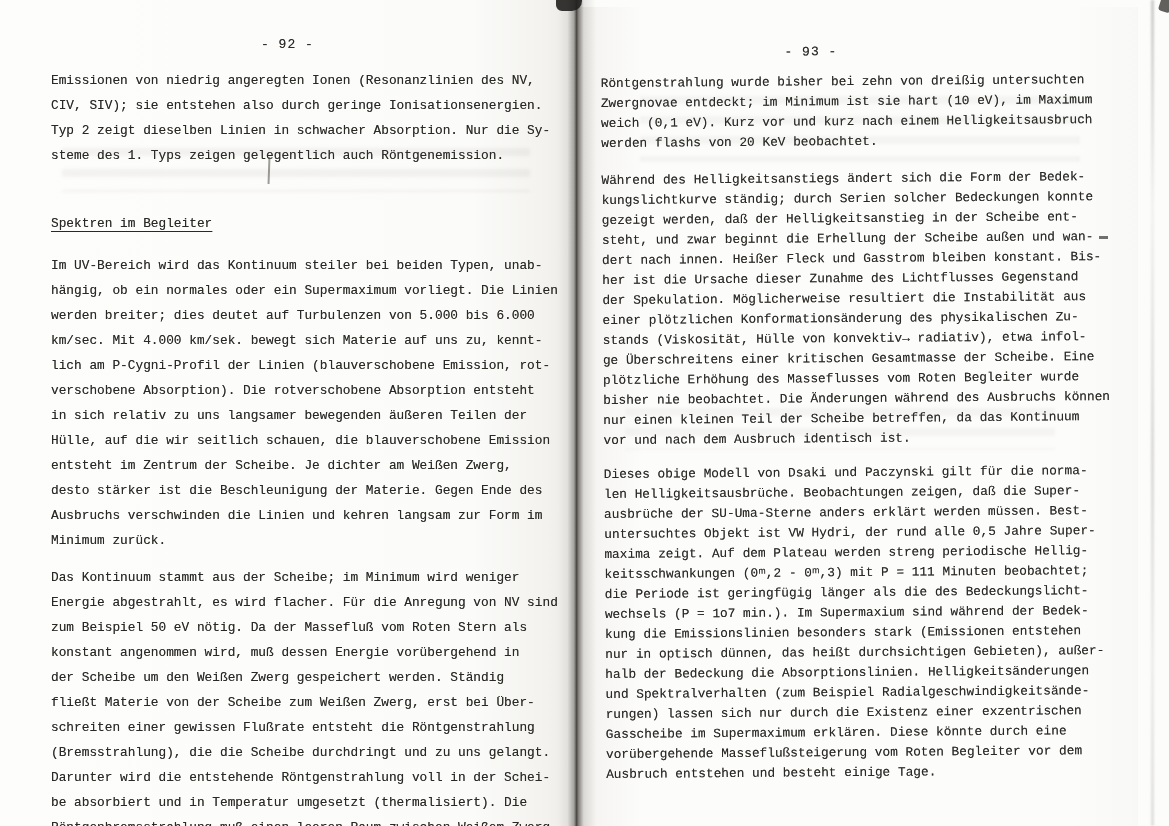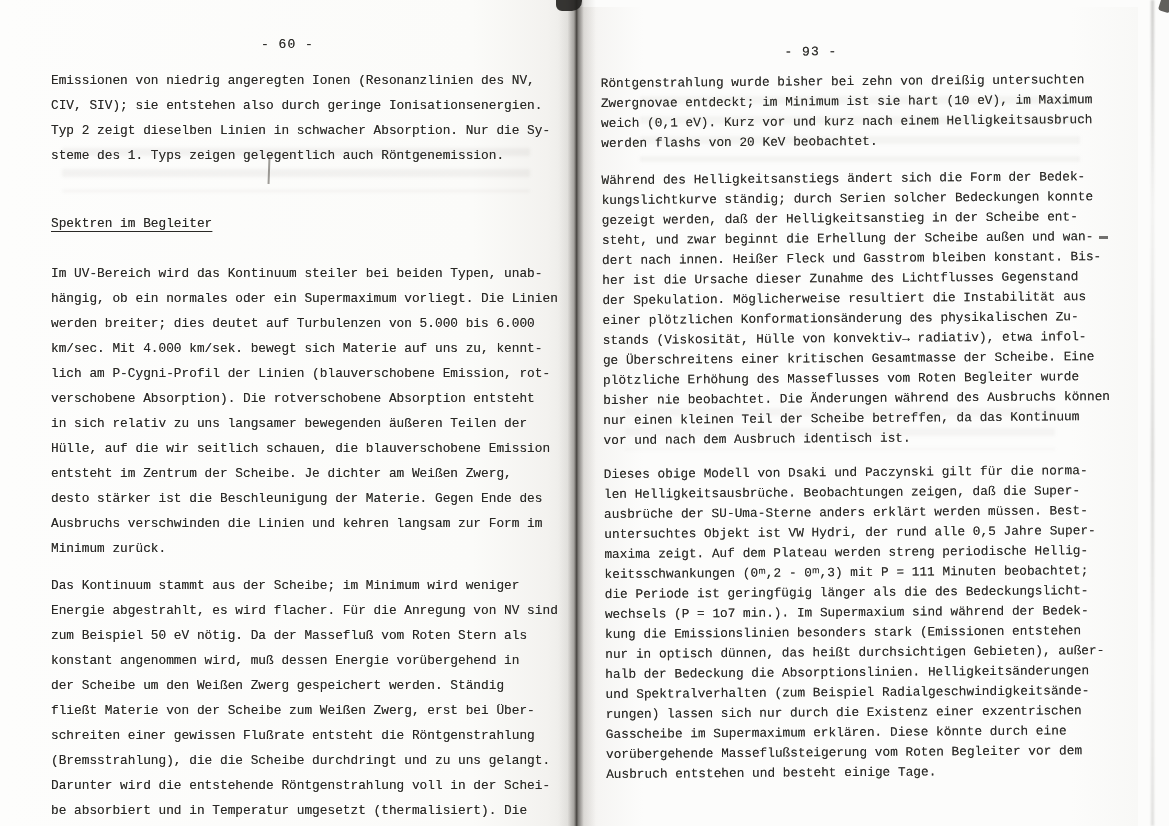--- a/index.html
+++ b/index.html
@@ -51,21 +51,21 @@
   .heading {
     width: max-content;
     line-height: 20.5px;
     text-decoration: underline;
     text-underline-offset: 3.5px;
     text-decoration-thickness: 1.2px;
   }
 
   .lp1 { margin-top: 15px; }
   .lph { margin-top: 46px; }
-  .lp2 { margin-top: 26px; }
+  .lp2 { margin-top: 18px; }
   .lp3 { margin-top: 12px; }
 
   .rp1 { margin-top: 12px; }
   .rp2 { margin-top: 17px; }
   .rp3 { margin-top: 14px; }
 
   
   .gutter {
     position: absolute; left: 558px; top: 0; width: 38px; height: 826px;
     background: linear-gradient(90deg,
@@ -111,21 +111,21 @@
     background: rgba(40,38,35,0.65); filter: blur(0.4px);
   }
 </style>
 </head>
 <body>
 
 <div class="scan">
 
   <div class="page page-left">
     <div class="inner">
-      <div class="page-num pn-left">- 60 -</div>
+      <div class="page-num pn-left">- 92 -</div>
       <div class="para lp1">Emissionen von niedrig angeregten Ionen (Resonanzlinien des NV,
 CIV, SIV); sie entstehen also durch geringe Ionisationsenergien.
 Typ 2 zeigt dieselben Linien in schwacher Absorption. Nur die Sy-
 steme des 1. Typs zeigen gelegentlich auch Röntgenemission.</div>
       <div class="heading lph">Spektren im Begleiter</div>
       <div class="para lp2">Im UV-Bereich wird das Kontinuum steiler bei beiden Typen, unab-
 hängig, ob ein normales oder ein Supermaximum vorliegt. Die Linien
 werden breiter; dies deutet auf Turbulenzen von 5.000 bis 6.000
 km/sec. Mit 4.000 km/sek. bewegt sich Materie auf uns zu, kennt-
 lich am P-Cygni-Profil der Linien (blauverschobene Emission, rot-

